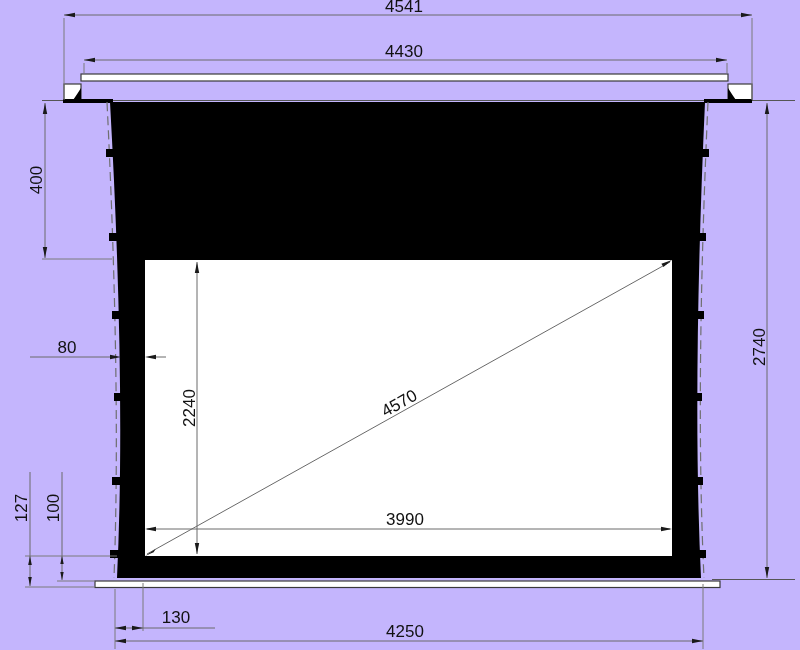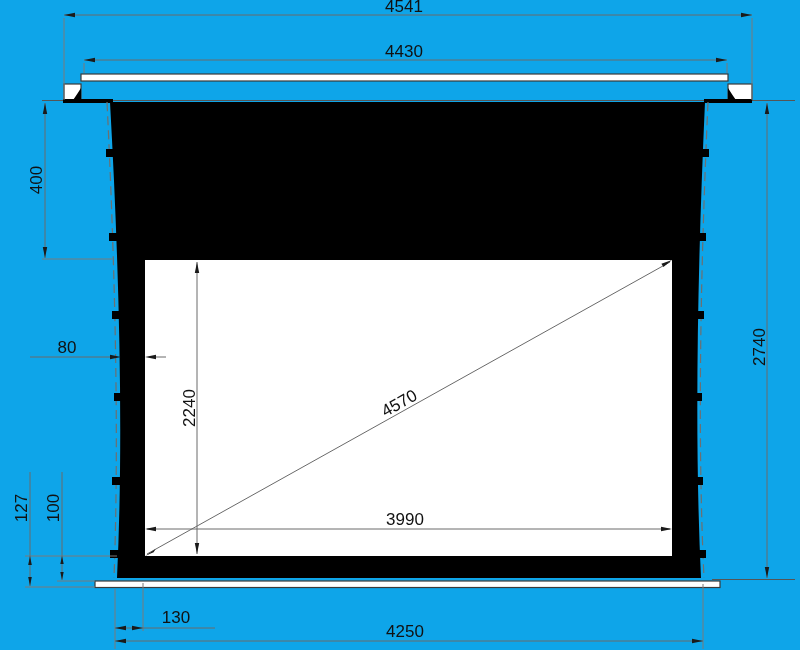--- a/index.html
+++ b/index.html
@@ -1,16 +1,16 @@
 <!DOCTYPE html>
 <html><head>
 <meta charset="utf-8">
 <style>
   html,body{margin:0;padding:0;background:#ffffff;}
-  .stage{position:relative;width:800px;height:650px;background:#0ea5e9;overflow:hidden;}
+  .stage{position:relative;width:800px;height:650px;background:#c4b5fd;overflow:hidden;}
   svg{display:block;}
   text{font-family:"Liberation Sans","DejaVu Sans",sans-serif;font-size:17px;fill:#111111;}
   .dimline{stroke:#6a6a6a;stroke-width:1;fill:none;}
   .extline{stroke:#7a7a7a;stroke-width:1;fill:none;}
   .arrow{fill:#1a1a1a;stroke:none;}
   .part{stroke:#3a3a3a;stroke-width:1.2;fill:#ffffff;}
   .thinpart{stroke:#555555;stroke-width:1;fill:none;}
   .clothedge{stroke:#6f6f6f;stroke-width:1.2;fill:none;stroke-dasharray:9 5;}
 </style>
 </head>

